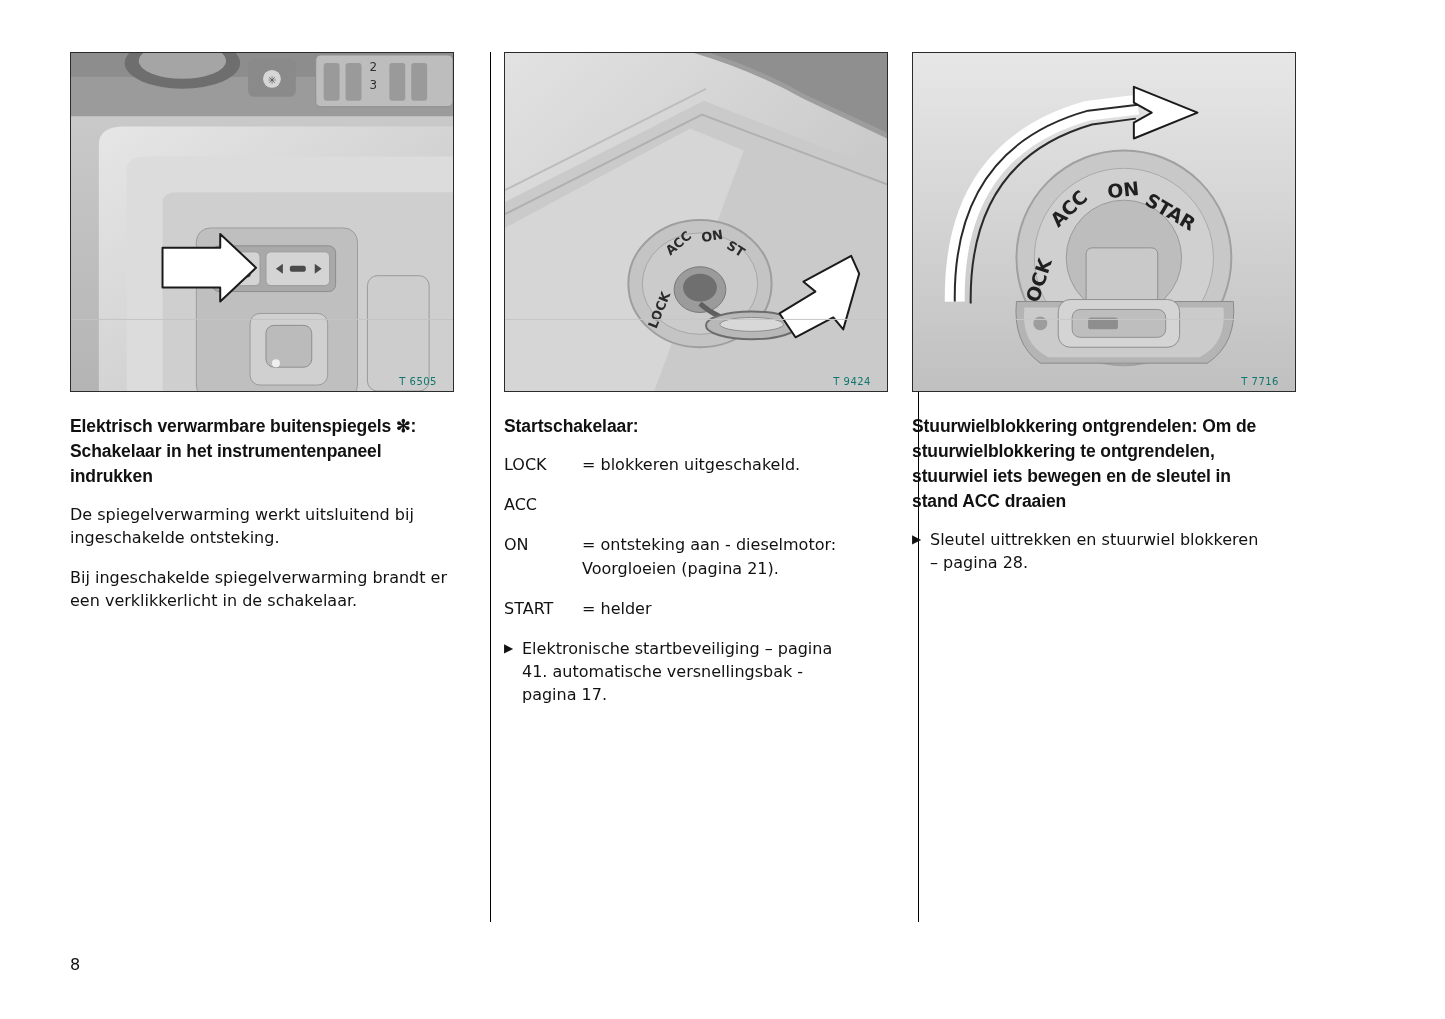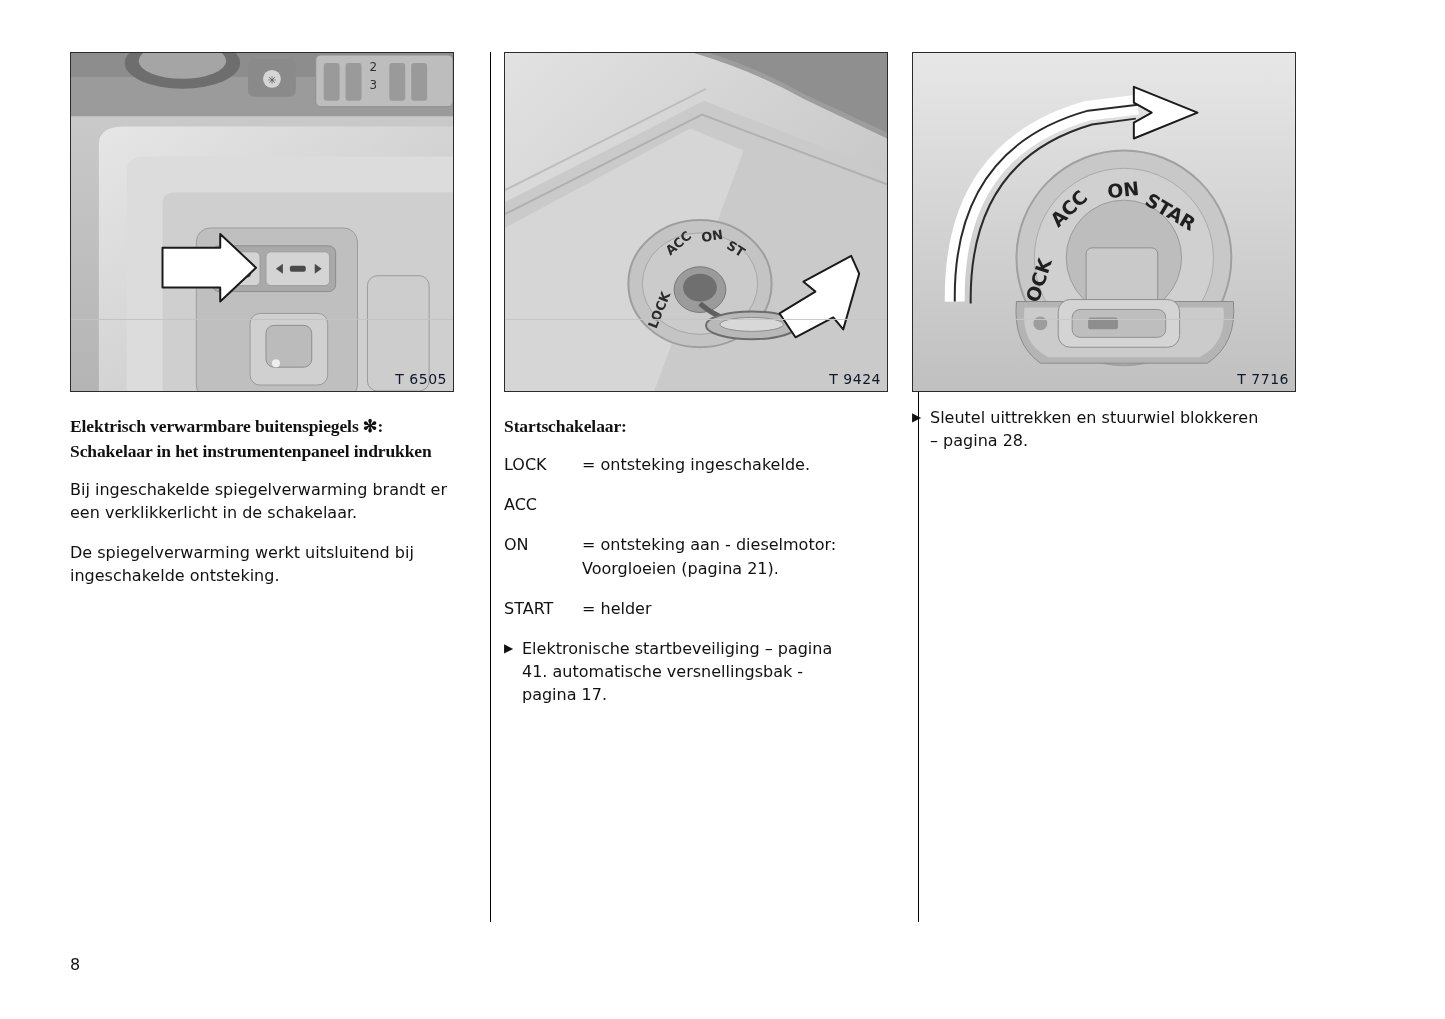--- a/index.html
+++ b/index.html
@@ -53,36 +53,36 @@
     position: relative;
     width: 384px;
     height: 340px;
     border: 1px solid #2b2b2b;
     box-sizing: border-box;
     overflow: hidden;
     background: #d8d8d8;
   }
   .fig-code {
     position: absolute;
-    right: 6px;
+    right: 16px;
     bottom: 4px;
-    font-size: 14px;
+    font-size: 10px;
     font-family: "DejaVu Sans", sans-serif;
-    color: #0f172a;
+    color: #0f766e;
     letter-spacing: 0.5px;
   }
   .fig-svg { display: block; width: 100%; height: 100%; }
 
   
   h2.head {
     font-size: 17.5px;
     line-height: 25px;
     font-weight: bold;
     margin: 22px 0 14px 0;
-    font-family: Liberation Serif, serif;
+    font-family: Liberation Sans, sans-serif;
     letter-spacing: -0.1px;
   }
   p.body {
     font-size: 16px;
     line-height: 23px;
     margin: 0 0 17px 0;
     font-family: "DejaVu Sans", sans-serif;
   }
   .deflist {
     margin: 10px 0 0 0;
@@ -194,22 +194,22 @@
           <rect x="298" y="224" width="62" height="116" rx="10" fill="#cdcdcd" stroke="#9a9a9a"></rect>
 
           <polygon points="92,196 150,196 150,182 186,216 150,250 150,236 92,236" fill="#ffffff" stroke="#1a1a1a" stroke-width="2" stroke-linejoin="round"></polygon>
 
           <line x1="0" y1="268" x2="384" y2="268" stroke="#c4c4c4" stroke-width="1"></line>
         </svg>
         <span class="fig-code">T 6505</span>
       </div>
 
       <h2 class="head">Elektrisch verwarmbare buitenspiegels ✻: Schakelaar in het instrumentenpaneel indrukken</h2>
+      <p class="body">De spiegelverwarming werkt uitsluitend bij ingeschakelde ontsteking.</p>
       <p class="body">Bij ingeschakelde spiegelverwarming brandt er een verklikkerlicht in de schakelaar.</p>
-      <p class="body">De spiegelverwarming werkt uitsluitend bij ingeschakelde ontsteking.</p>
     </div>
 
     <div class="col c2">
       <div class="figure">
         <svg class="fig-svg" viewBox="0 0 384 340" preserveAspectRatio="none">
           <defs>
             <linearGradient id="g2a" x1="0" y1="0" x2="1" y2="1">
               <stop offset="0" stop-color="#e2e2e2"></stop>
               <stop offset="1" stop-color="#bcbcbc"></stop>
             </linearGradient>
@@ -252,21 +252,21 @@
           <line x1="0" y1="268" x2="384" y2="268" stroke="#c6c6c6" stroke-width="1"></line>
         </svg>
         <span class="fig-code">T 9424</span>
       </div>
 
       <h2 class="head">Startschakelaar:</h2>
 
       <div class="deflist">
         <div class="defrow">
           <span class="term">LOCK</span>
-          <span class="desc">= ontsteking ingeschakelde.</span>
+          <span class="desc">= blokkeren uitgeschakeld.</span>
         </div>
         <div class="defrow">
           <span class="term">ACC</span>
         </div>
         <div class="defrow">
           <span class="term">ON</span>
           <span class="desc">= ontsteking aan - dieselmotor: Voorgloeien (pagina 21).</span>
         </div>
         <div class="defrow tight">
           <span class="term">START</span>
@@ -320,20 +320,21 @@
           <rect x="146" y="248" width="122" height="48" rx="12" fill="#d4d4d4" stroke="#8f8f8f"></rect>
           <rect x="160" y="258" width="94" height="28" rx="8" fill="#bebebe" stroke="#909090"></rect>
           <rect x="176" y="266" width="30" height="12" rx="3" fill="#8e8e8e"></rect>
           <circle cx="128" cy="272" r="7" fill="#9d9d9d"></circle>
 
           <line x1="0" y1="268" x2="384" y2="268" stroke="#c8c8c8" stroke-width="1"></line>
         </svg>
         <span class="fig-code">T 7716</span>
       </div>
 
+      <h2 class="head">Stuurwielblokkering ontgrendelen: Om de stuurwielblokkering te ontgrendelen, stuurwiel iets bewegen en de sleutel in stand ACC draaien</h2>
 
       <div class="bullet">
         <span class="tri">▶</span>
         <span class="btext">Sleutel uittrekken en stuurwiel blokkeren – pagina 28.</span>
       </div>
     </div>
 
   </div>
 
   <div class="page-number">8</div>

